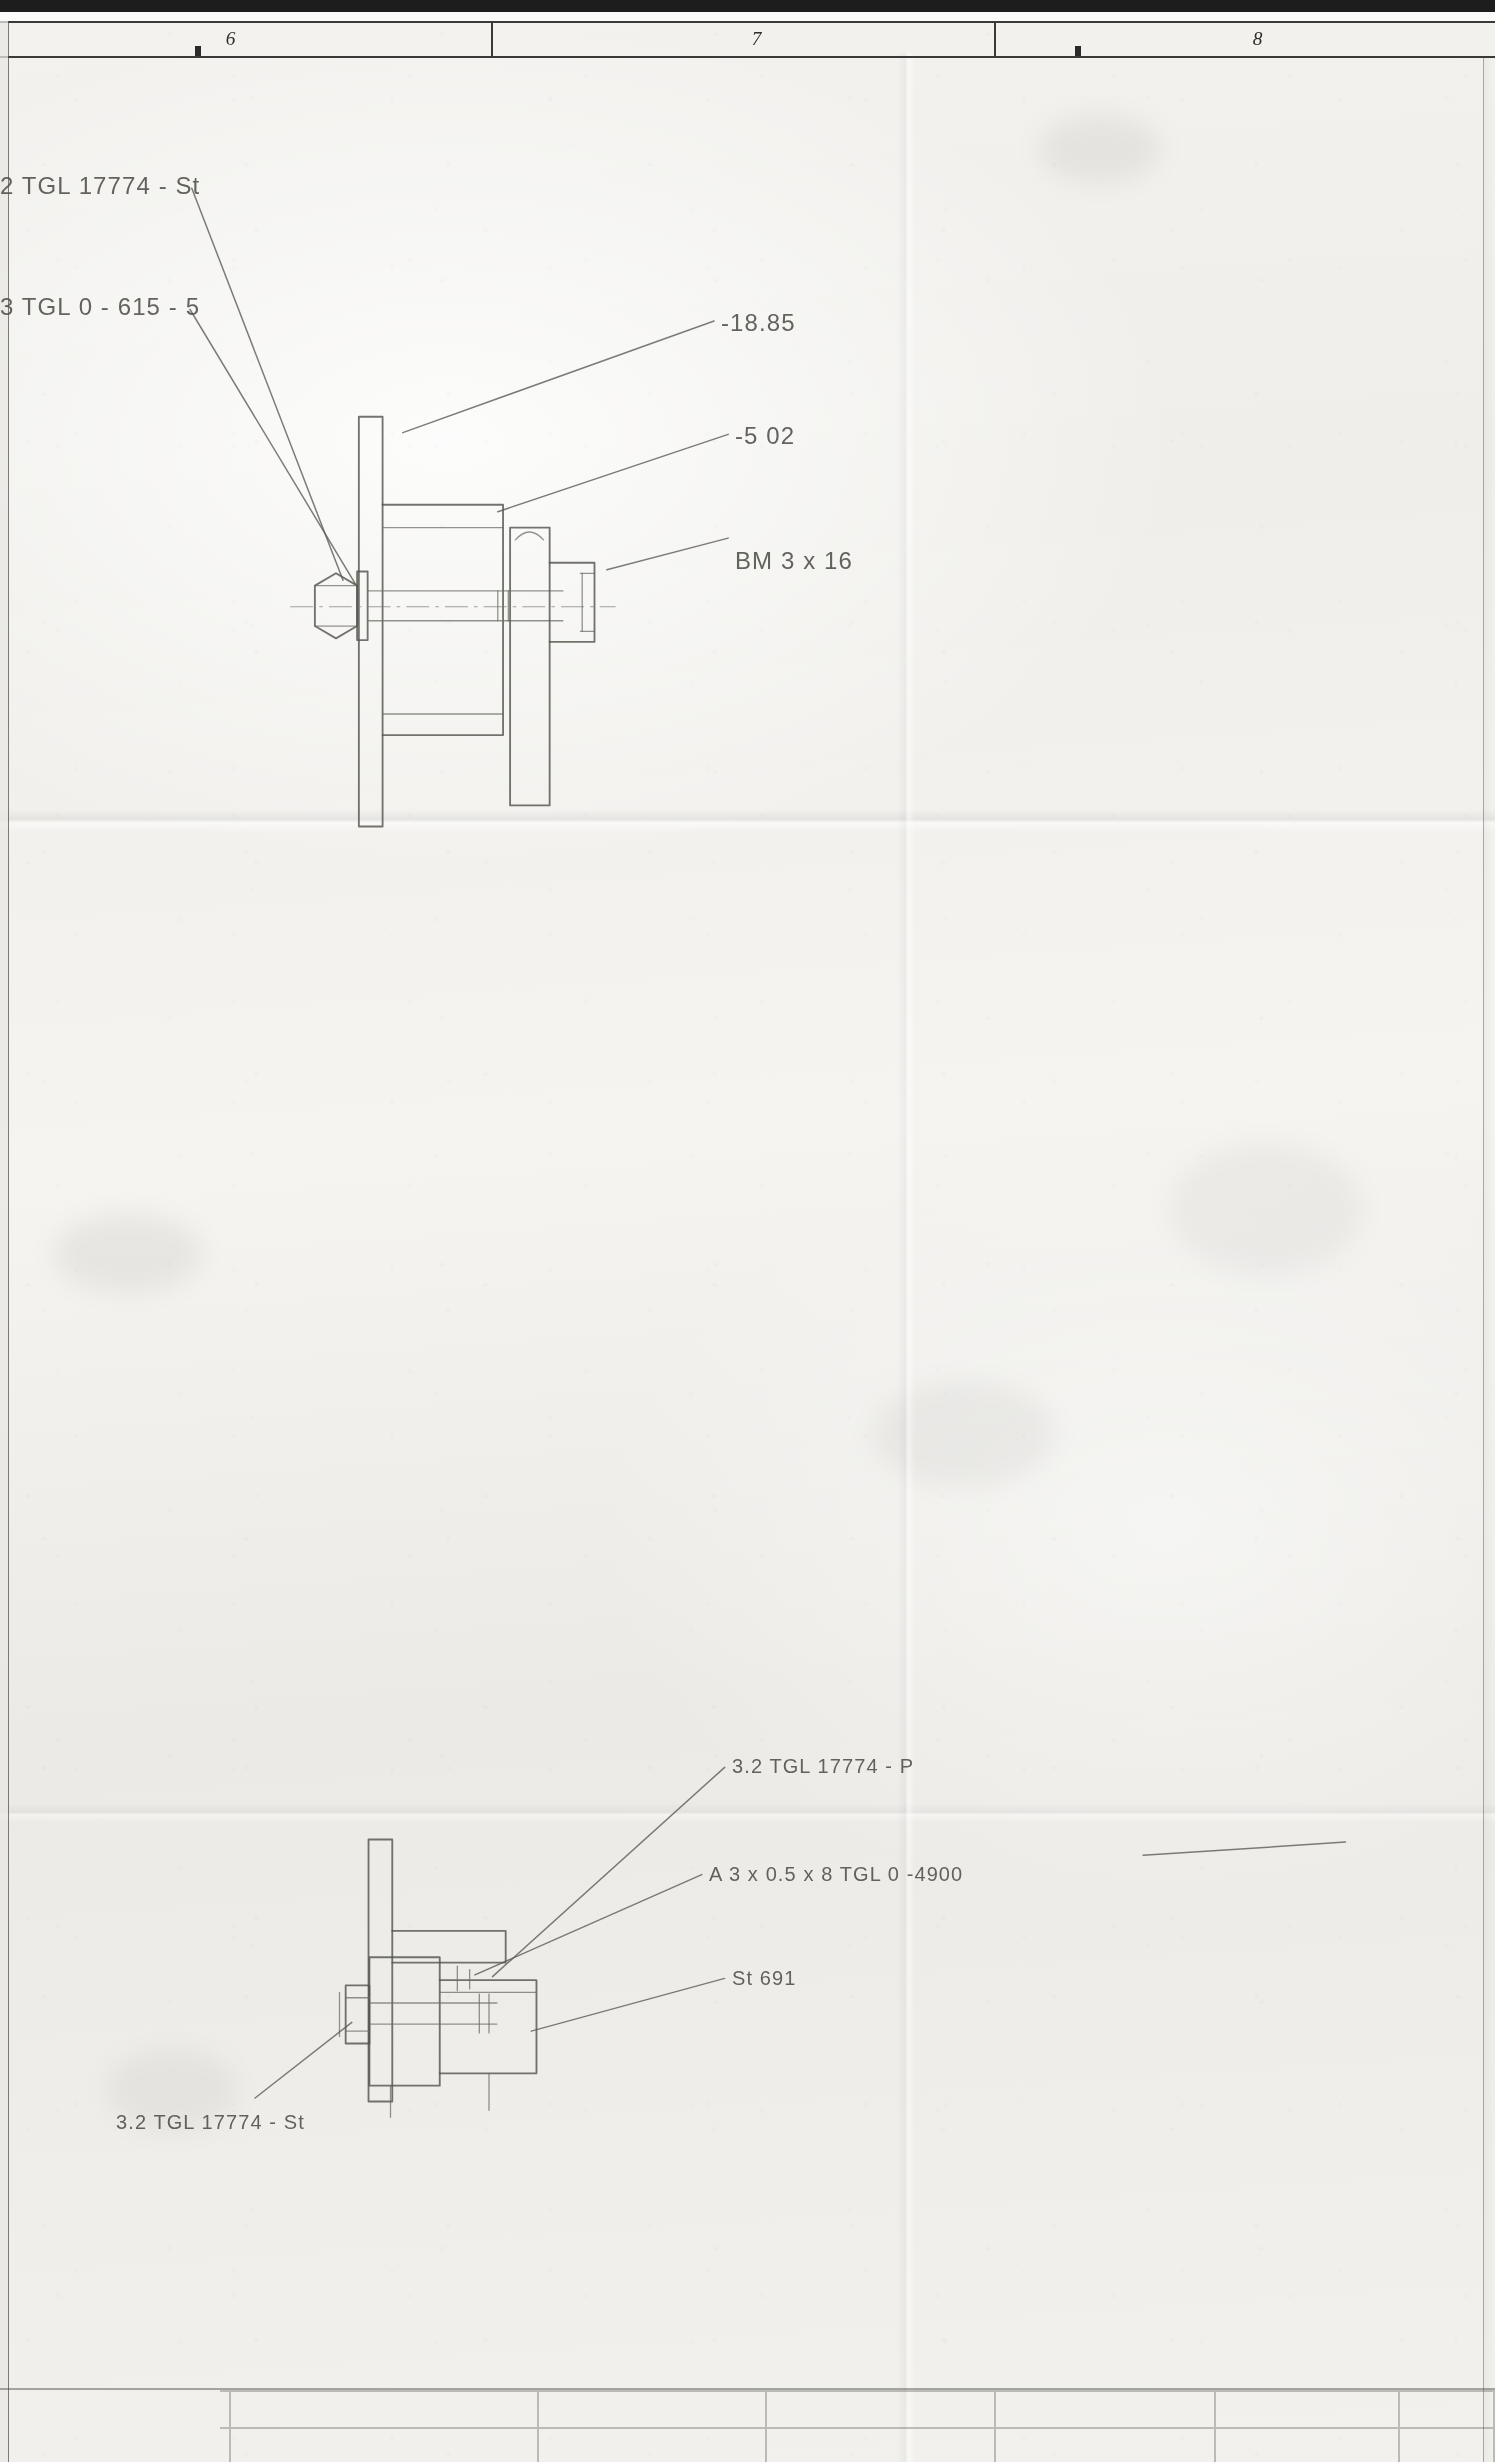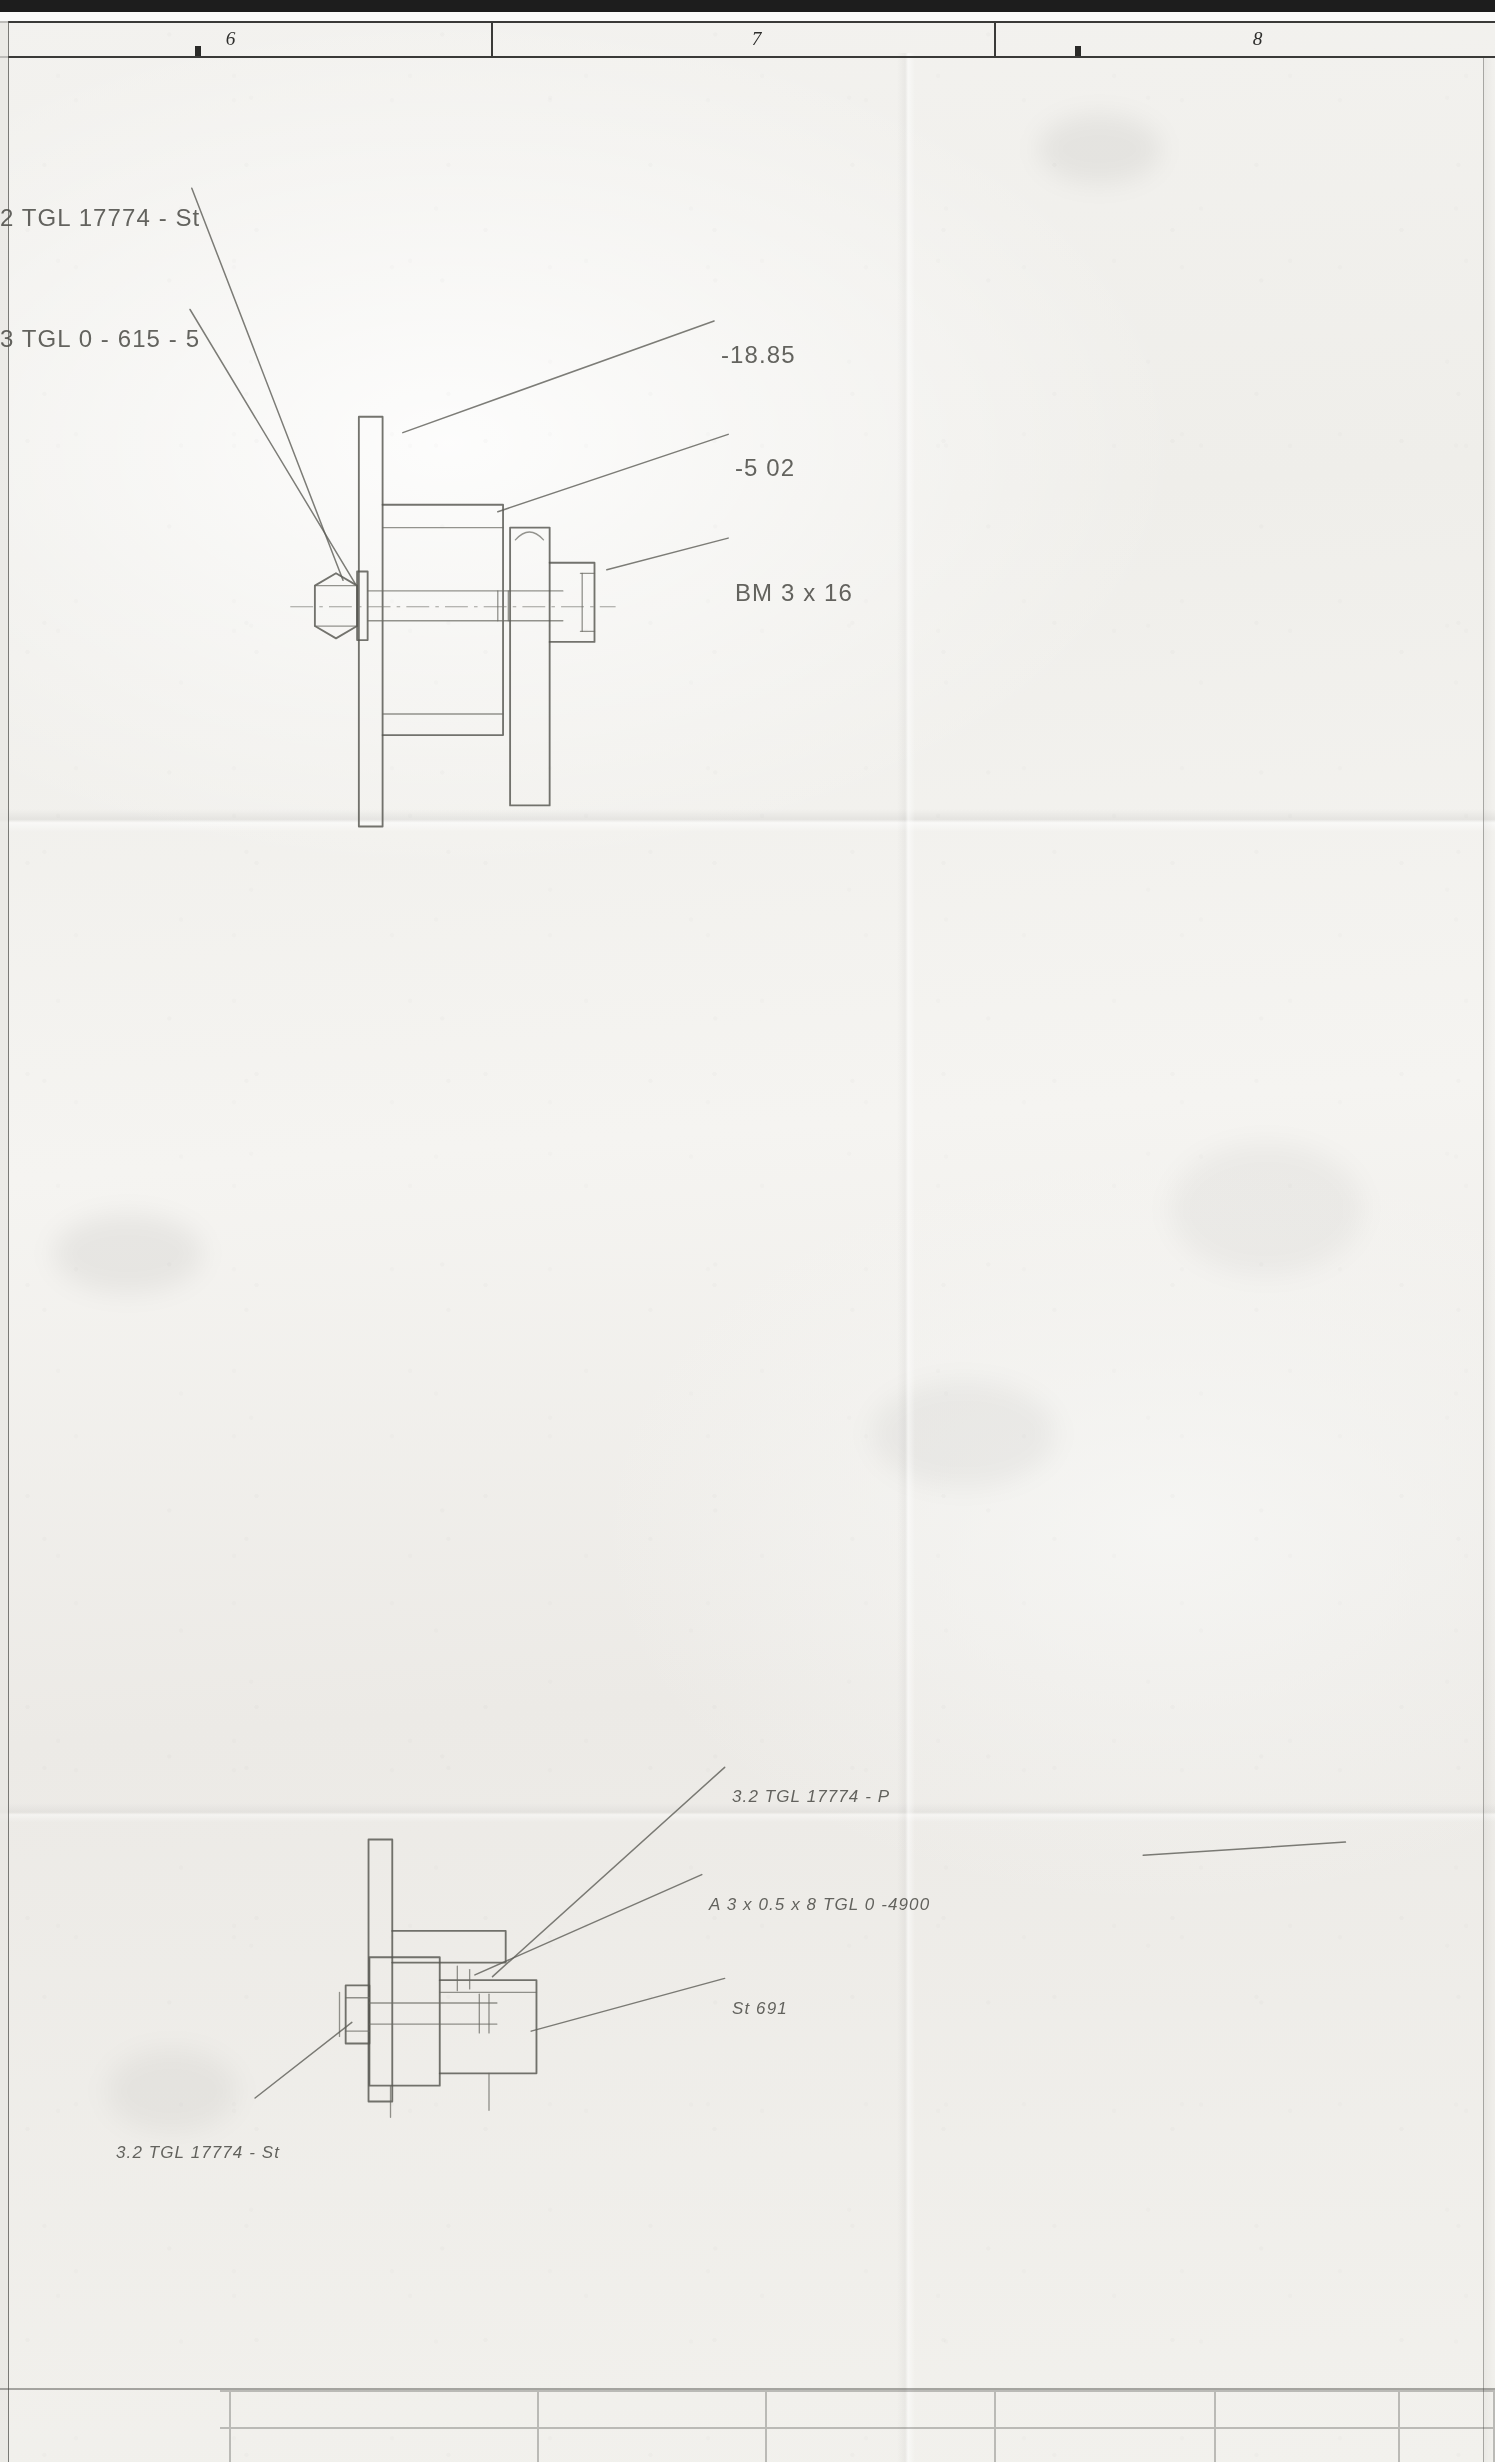--- a/index.html
+++ b/index.html
@@ -174,24 +174,23 @@
   }
 
   
   .anno {
     position: absolute;
     font-family: "Liberation Sans", sans-serif;
     color: #4f4f4a;
     white-space: nowrap;
     letter-spacing: 1.1px;
     opacity: .88;
-    margin-top: 32px;
   }
   .anno.sz-lg { font-size: 24px; }
-  .anno.sz-md { font-size: 17px; font-style: italic; }
+  .anno.sz-md { font-size: 20px; }
 </style>
 </head>
 <body>
 
 <div id="sheet"></div>
 <div id="grain"></div>
 
 <div class="smudge" style="left:53px; top:1214px; width:150px; height:79px; background:rgba(0,0,0,.05);"></div>
 <div class="smudge" style="left:871px; top:1381px; width:185px; height:106px; background:rgba(0,0,0,.04);"></div>
 <div class="smudge" style="left:1038px; top:114px; width:123px; height:70px; background:rgba(0,0,0,.05);"></div>

